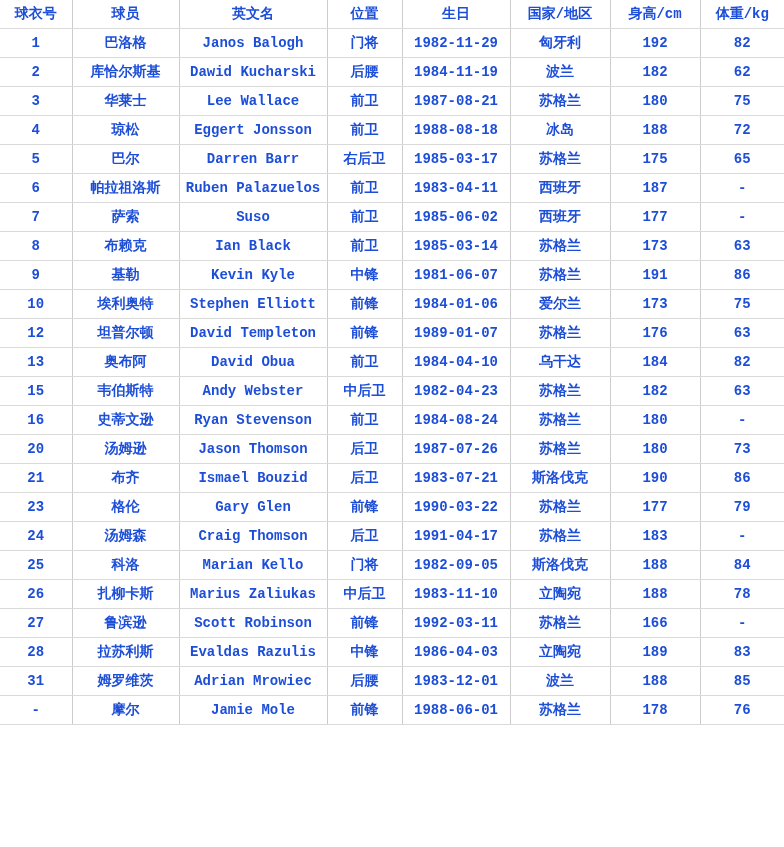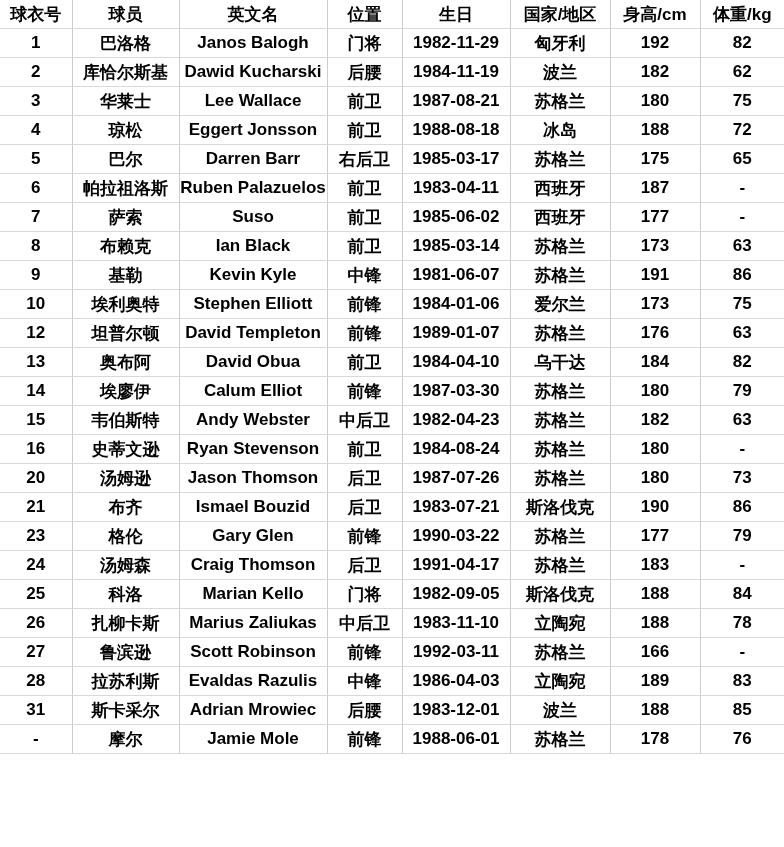--- a/index.html
+++ b/index.html
@@ -5,24 +5,24 @@
   html, body {
     margin: 0;
     padding: 0;
     background: #ffffff;
     width: 784px;
   }
   table.roster {
     width: 784px;
     border-collapse: collapse;
     table-layout: fixed;
-    font-family: Liberation Sans, sans-serif;
-    font-size: 17px;
+    font-family: Liberation Mono, monospace;
+    font-size: 14px;
     font-weight: 700;
-    color: #000000;
+    color: #1d4ed8;
   }
   col.c1 { width: 72px; }
   col.c2 { width: 107px; }
   col.c3 { width: 148px; }
   col.c4 { width: 75px; }
   col.c5 { width: 108px; }
   col.c6 { width: 100px; }
   col.c7 { width: 90px; }
   col.c8 { width: 84px; }
   th, td {
@@ -180,30 +180,20 @@
         <td>13</td>
         <td>奥布阿</td>
         <td>David Obua</td>
         <td>前卫</td>
         <td>1984-04-10</td>
         <td>乌干达</td>
         <td>184</td>
         <td>82</td>
       </tr>
       <tr>
-        <td>14</td>
-        <td>埃廖伊</td>
-        <td>Calum Elliot</td>
-        <td>前锋</td>
-        <td>1987-03-30</td>
-        <td>苏格兰</td>
-        <td>180</td>
-        <td>79</td>
-      </tr>
-      <tr>
         <td>15</td>
         <td>韦伯斯特</td>
         <td>Andy Webster</td>
         <td>中后卫</td>
         <td>1982-04-23</td>
         <td>苏格兰</td>
         <td>182</td>
         <td>63</td>
       </tr>
       <tr>
@@ -291,21 +281,21 @@
         <td>拉苏利斯</td>
         <td>Evaldas Razulis</td>
         <td>中锋</td>
         <td>1986-04-03</td>
         <td>立陶宛</td>
         <td>189</td>
         <td>83</td>
       </tr>
       <tr>
         <td>31</td>
-        <td>斯卡采尔</td>
+        <td>姆罗维茨</td>
         <td>Adrian Mrowiec</td>
         <td>后腰</td>
         <td>1983-12-01</td>
         <td>波兰</td>
         <td>188</td>
         <td>85</td>
       </tr>
       <tr>
         <td>-</td>
         <td>摩尔</td>

